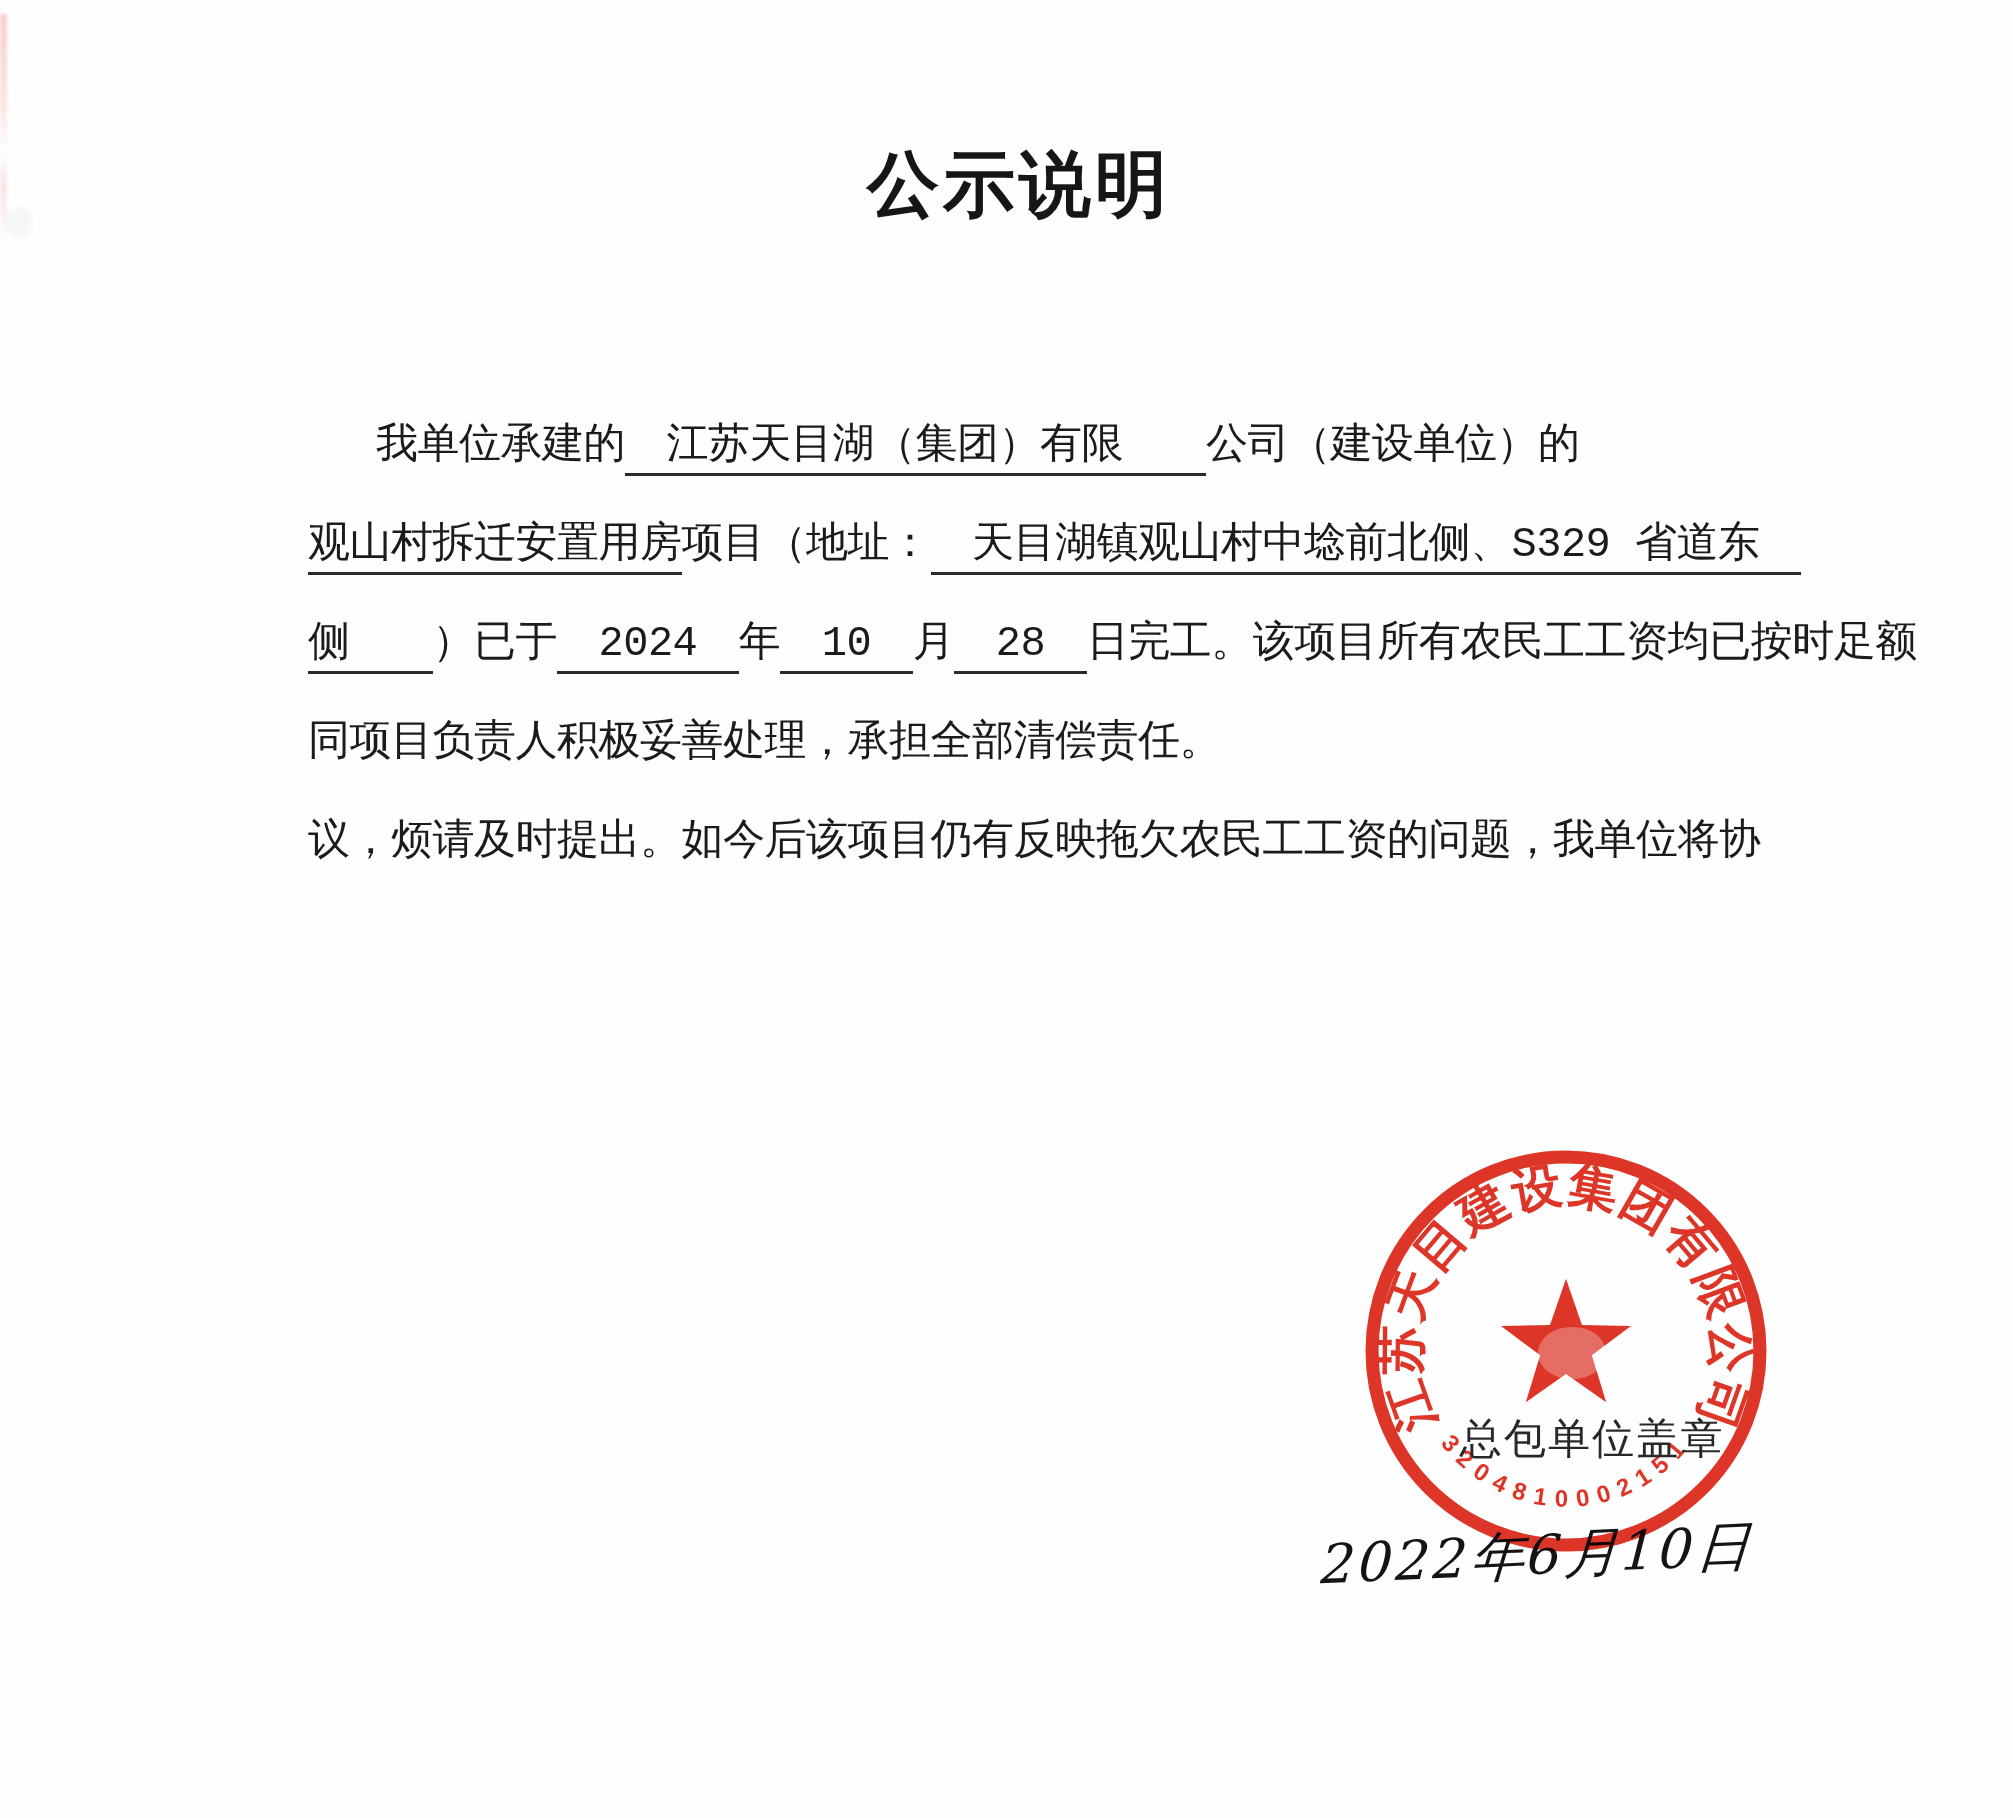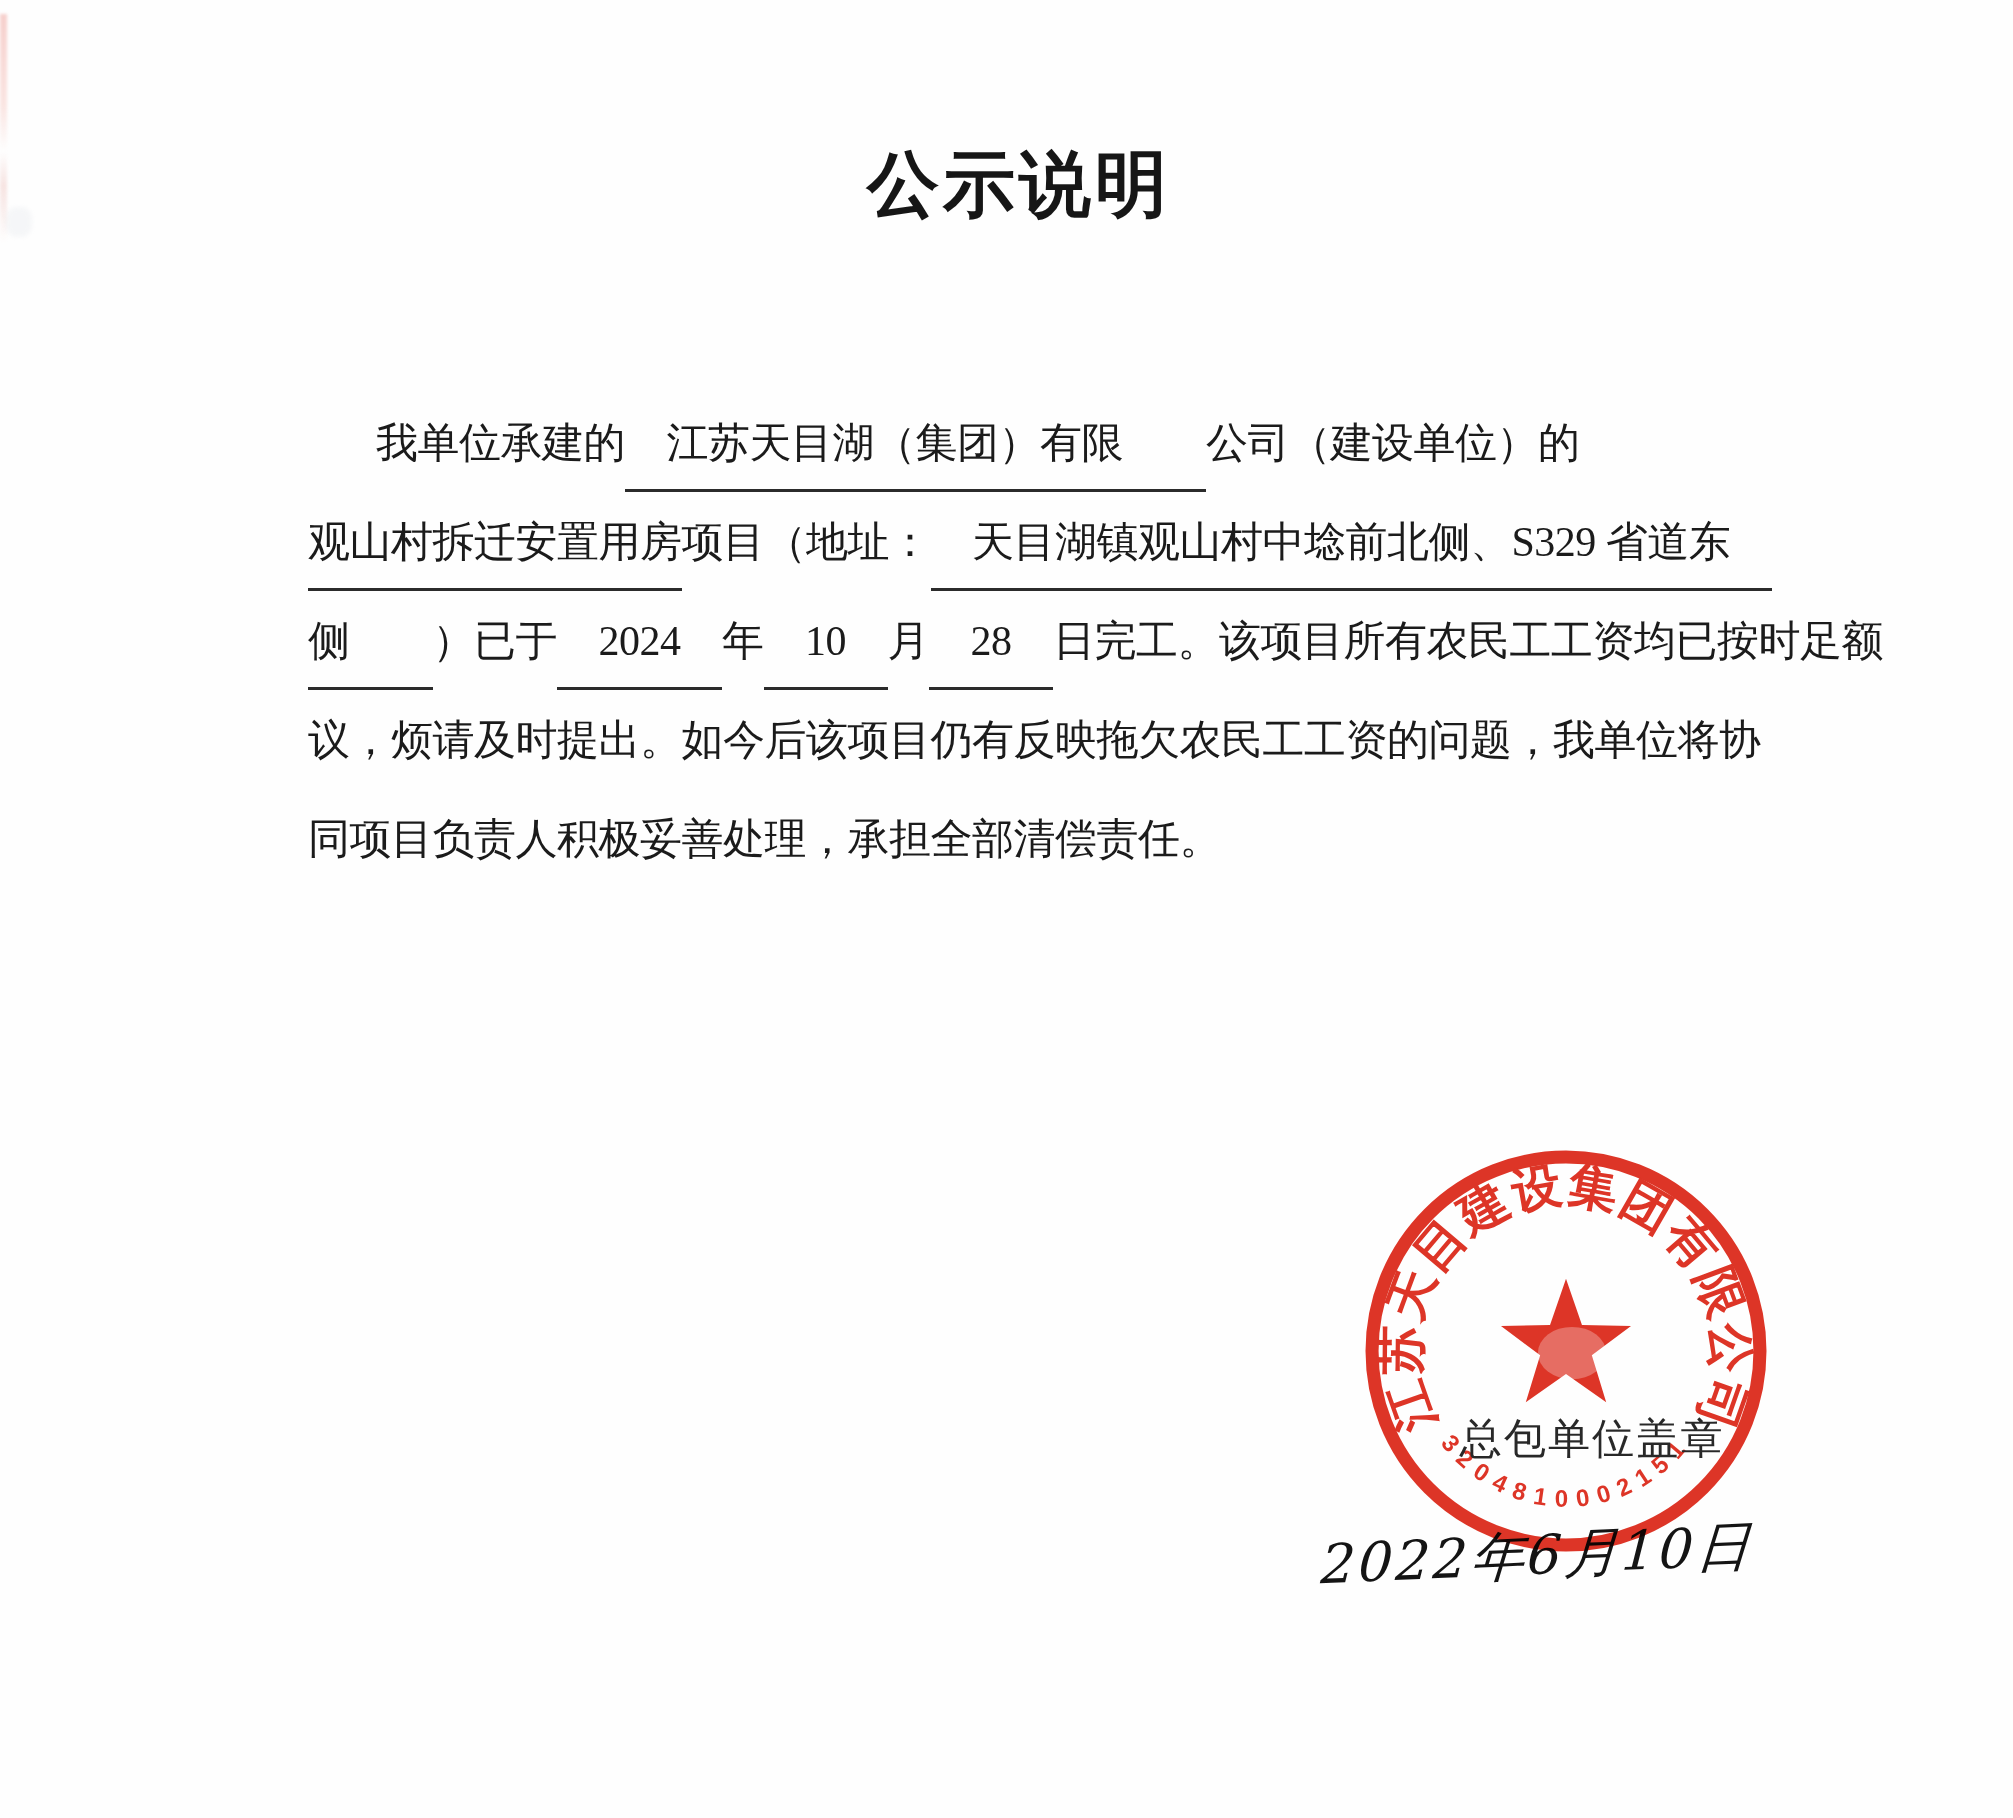--- a/index.html
+++ b/index.html
@@ -29,21 +29,21 @@
     color:#161616;
   }
   .body-block {
     position:absolute; left:308px; top:394px; width:1443px;
     font-size:42px; line-height:99px; letter-spacing:-0.5px;
     color:#1b1b1b;
   }
   .line { white-space:nowrap; height:99px; }
   .line.indent1 { padding-left:68px; }
   .line.indent2 { padding-left:79px; }
-  .u { border-bottom:3px solid #2b2b2b; padding-bottom:23px; }
+  .u { border-bottom:3px solid #2b2b2b; padding-bottom:3px;font-family:Liberation Mono, monospace; }
   .seal {
     position:absolute; left:1365px; top:1150px; width:402px; height:402px;
     mix-blend-mode:multiply; opacity:.95;
   }
   .seal svg { width:100%; height:100%; }
   .hand-date {
     position:absolute; left:1321px; top:1520px; width:418px;
     font-size:54px; font-style:italic; letter-spacing:3px;
     font-family:"DejaVu Serif","Liberation Serif",serif;
     color:#141414; transform:rotate(-2.5deg) skewX(-6deg);
@@ -69,25 +69,25 @@
     <div class="line">
       <span class="u">观山村拆迁安置用房</span><span>项目（地址：</span><span class="u">　天目湖镇观山村中埝前北侧、S329 省道东　</span>
     </div>
 
     <div class="line">
       <span class="u">侧　　</span><span>）已于</span><span class="u">　2024　</span><span>年</span><span class="u">　10　</span><span>月</span><span class="u">　28　</span><span>日完工。该项目所有农民工工资均已按时足额</span>
     </div>
 
 
     <div class="line">
-      <span>议，烦请及时提出。如今后该项目仍有反映拖欠农民工工资的问题，我单位将协</span>
+      <span>同项目负责人积极妥善处理，承担全部清偿责任。</span>
     </div>
 
     <div class="line">
-      <span>同项目负责人积极妥善处理，承担全部清偿责任。</span>
+      <span>议，烦请及时提出。如今后该项目仍有反映拖欠农民工工资的问题，我单位将协</span>
     </div>
 
 
   </div>
 
   <div class="seal">
     <svg viewBox="0 0 400 400">
       <defs>
         <path id="arcTop" d="M 67 262 A 147 147 0 1 1 333 262" fill="none"></path>
         <path id="arcBottom" d="M 73 289 A 155 155 0 0 0 327 289" fill="none"></path>

